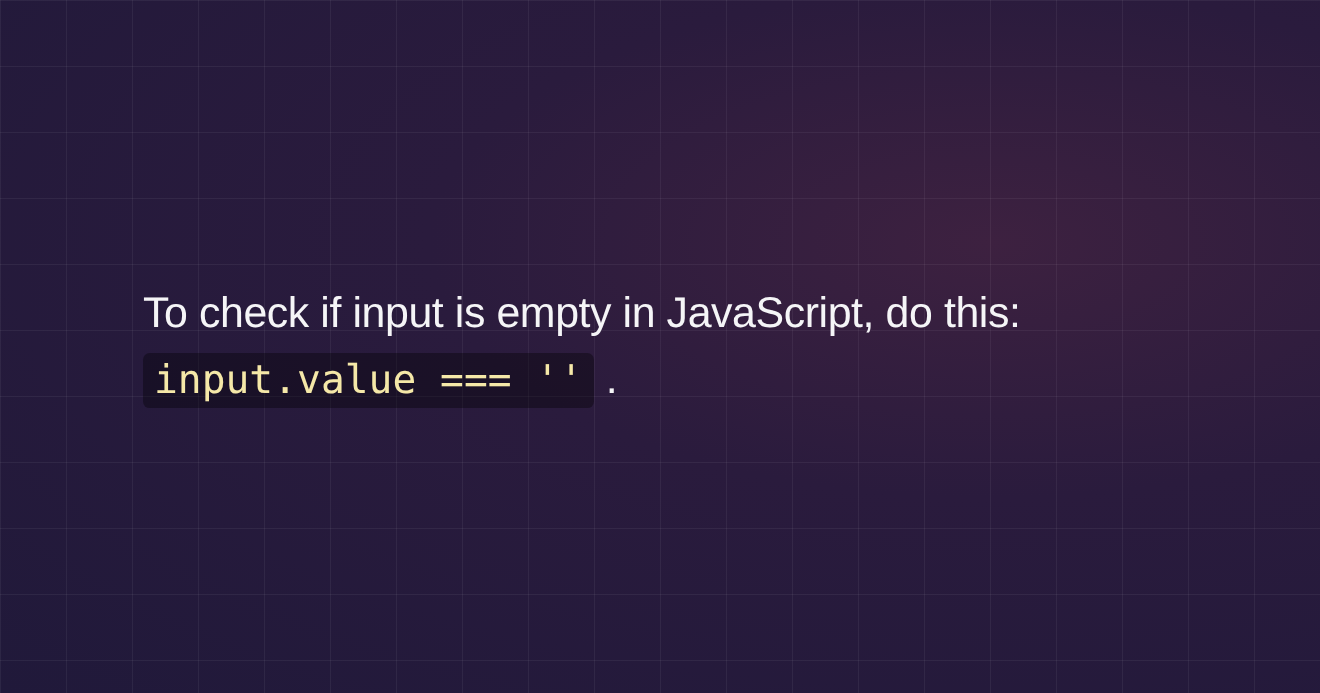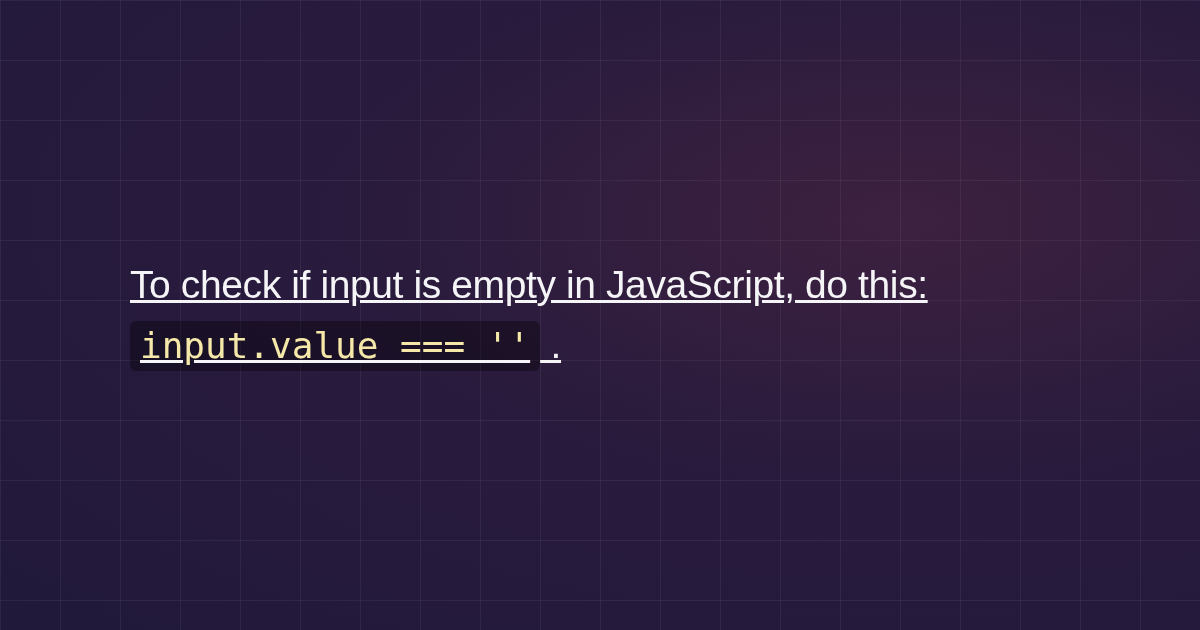--- a/index.html
+++ b/index.html
@@ -36,21 +36,20 @@
       z-index: 1;
       padding: 0 130px;
       width: 100%;
     }
     .text {
       color: #f5f5f7;
       font-size: 39px;
       line-height: 1.55;
       font-weight: 500;
       letter-spacing: -0.01em;
-      text-decoration: underline;
     }
     .code {
       font-family: ui-monospace, "SF Mono", SFMono-Regular, Menlo, Monaco, Consolas, monospace;
       background: rgba(0,0,0,0.35);
       color: #f5e8a8;
       padding: 4px 10px 5px 10px;
       border-radius: 6px;
       font-size: 36px;
       font-weight: 400;
       letter-spacing: 0;

